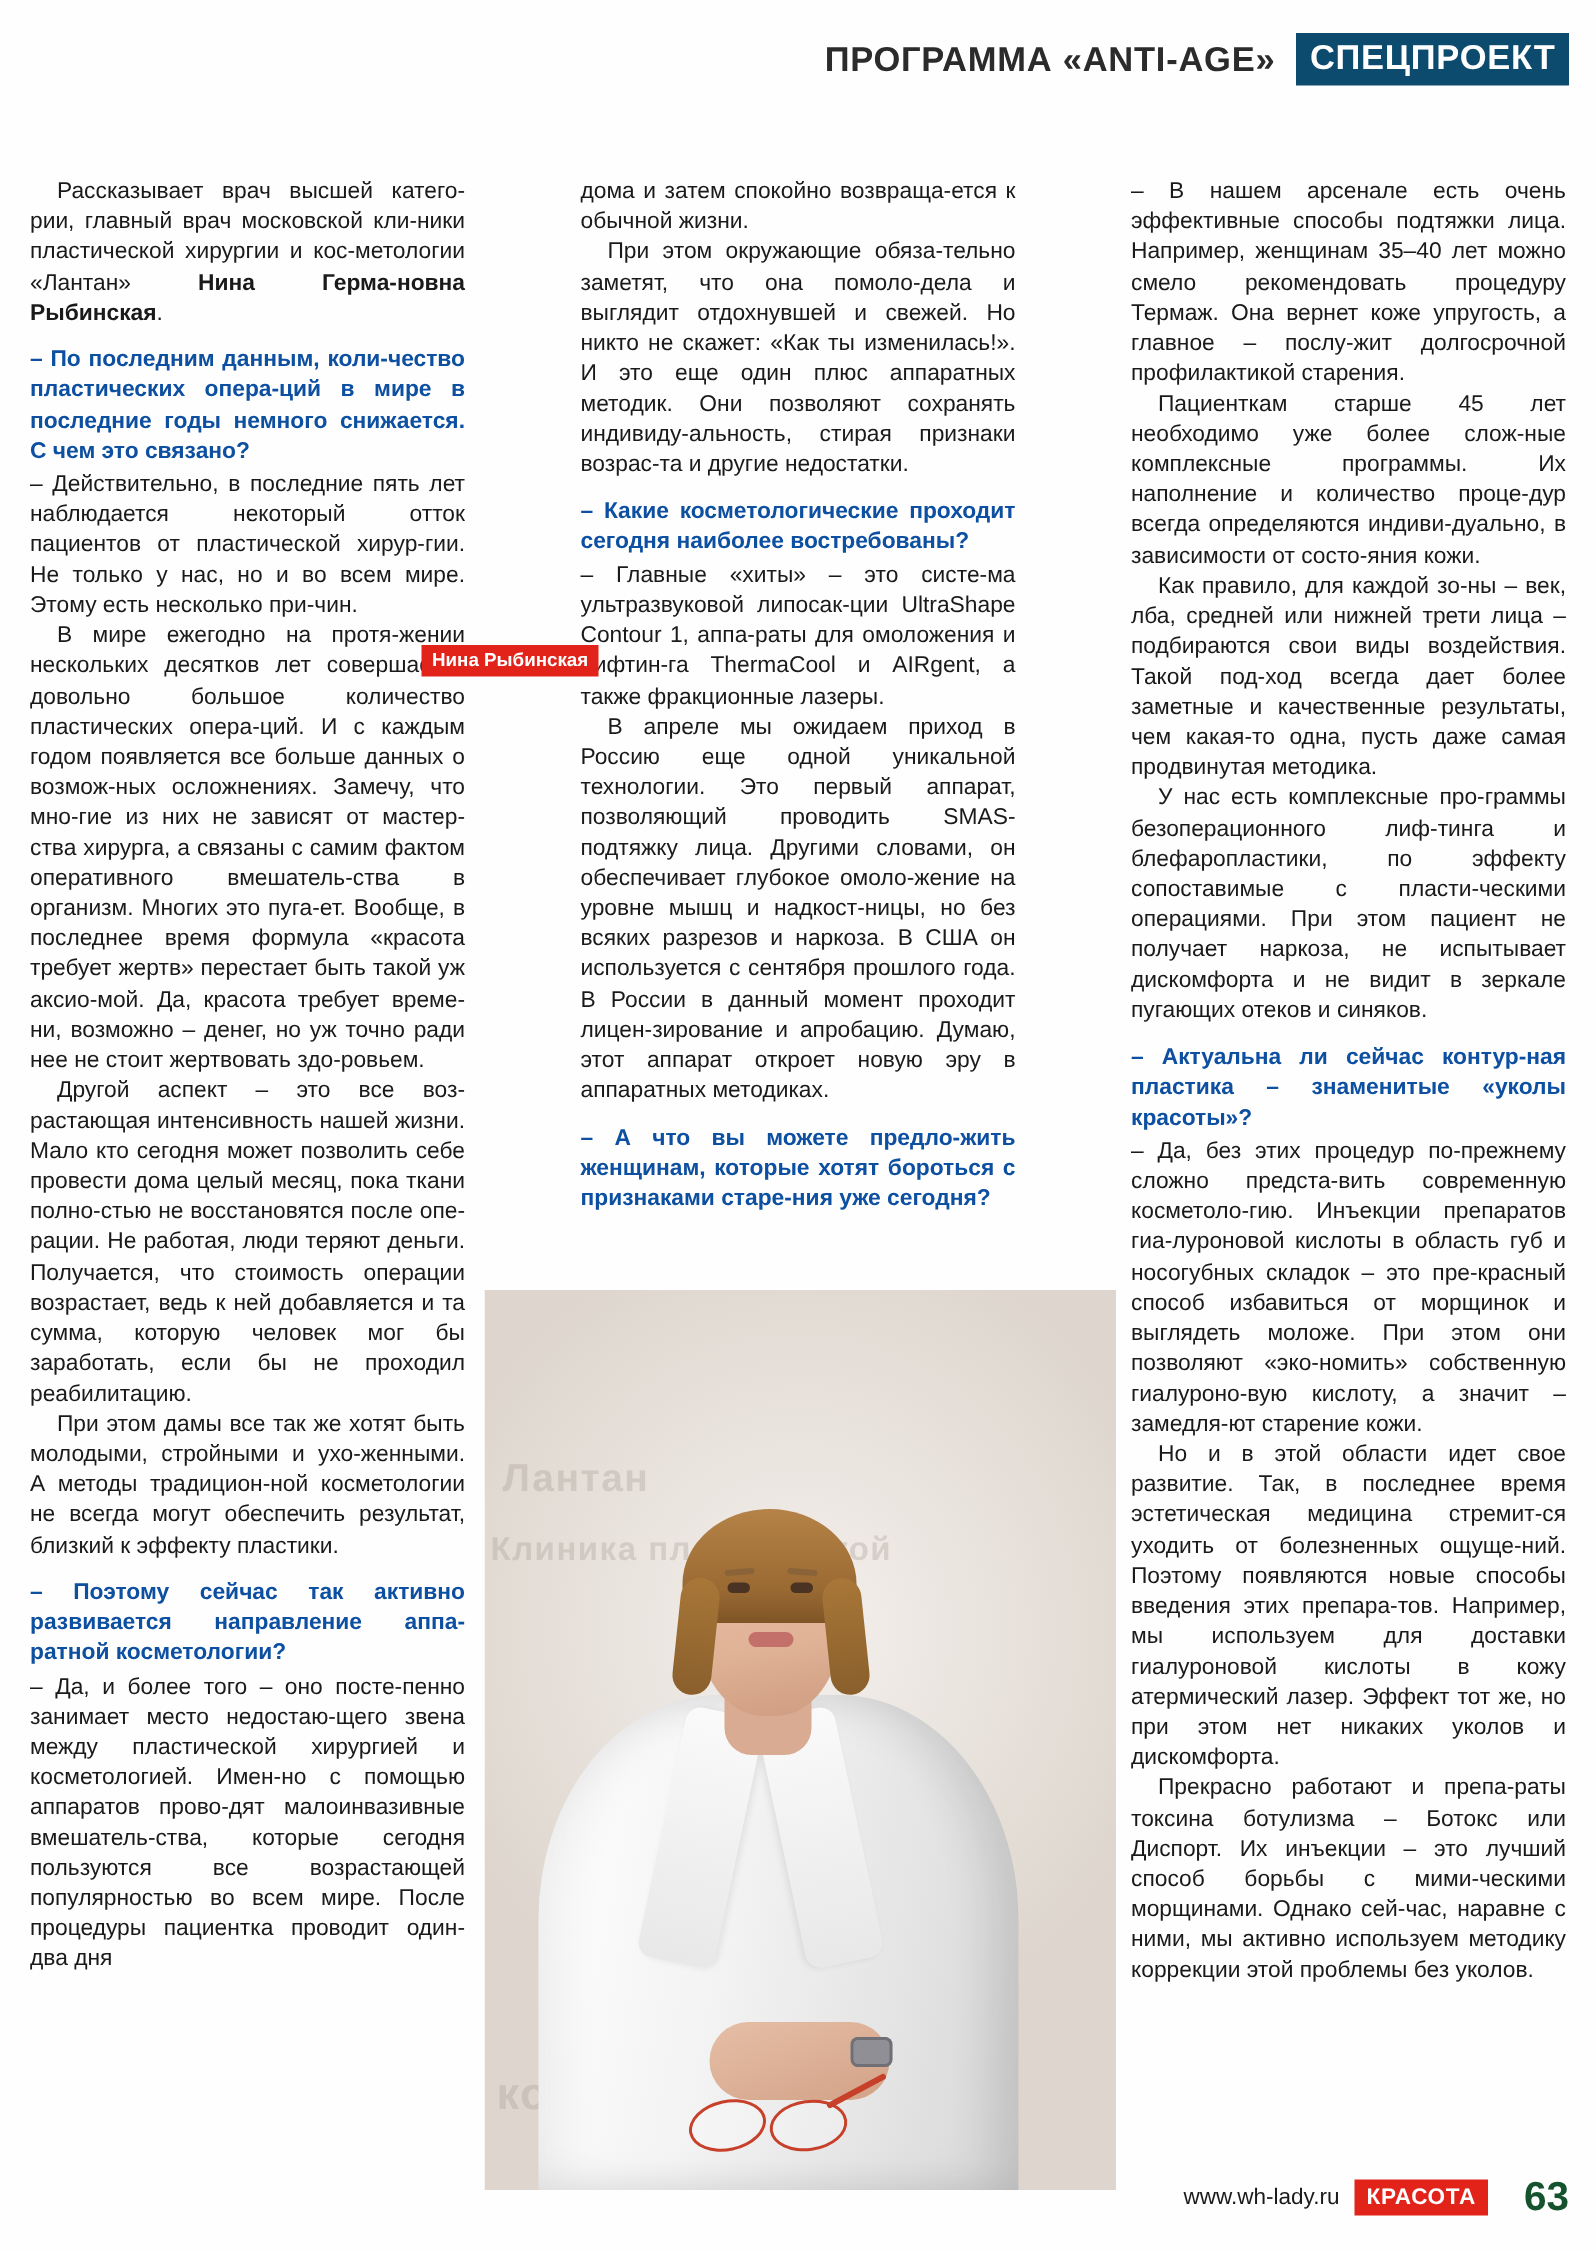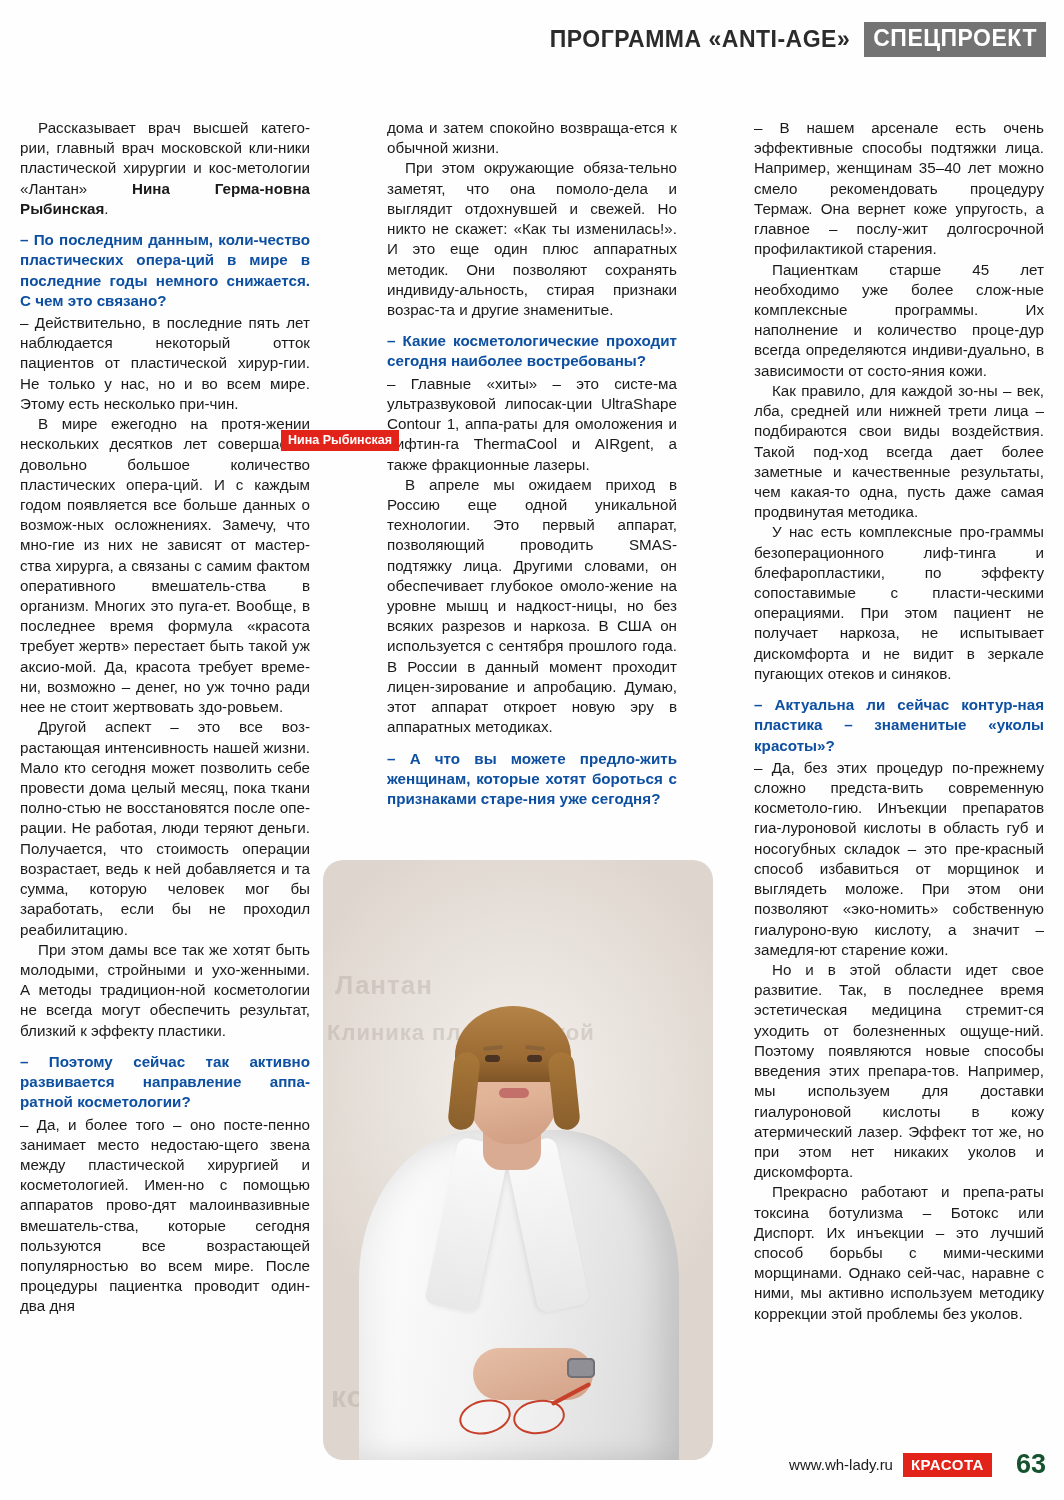--- a/index.html
+++ b/index.html
@@ -28,21 +28,21 @@
   }
   .header-kicker {
     font-size: 23px;
     font-weight: bold;
     letter-spacing: 0.5px;
     color: #2b2b2b;
     padding-right: 10px;
     text-transform: uppercase;
   }
   .header-badge {
-    background: #737373;
+    background: #0c4a6e;
     color: #ffffff;
     font-size: 23px;
     font-weight: bold;
     letter-spacing: 0.5px;
     padding: 3px 9px 5px 9px;
     text-transform: uppercase;
   }
 
   
   .columns {
@@ -82,24 +82,23 @@
   }
   .col p + p { margin-top: 0; }
   .lead { text-indent: 0; }
   .lead b { font-weight: bold; }
 
   
   .photo {
     position: absolute;
     left: 323px;
     top: 860px;
-    width: 390px;
+    width: 421px;
     height: 600px;
     overflow: hidden;
-    border-radius: 20px;
   }
   .photo-bg {
     position: absolute;
     inset: 0;
     background:
       radial-gradient(ellipse 60% 45% at 50% 38%, #f4f0ec 0%, #e8e2dc 55%, #ded6ce 100%);
   }
   
   .ghost {
     position: absolute;
@@ -331,21 +330,21 @@
       <p class="body noindent">– Действительно, в последние пять лет наблюдается некоторый отток пациентов от пластической хирур-гии. Не только у нас, но и во всем мире. Этому есть несколько при-чин.</p>
       <p>В мире ежегодно на протя-жении нескольких десятков лет совершается довольно большое количество пластических опера-ций. И с каждым годом появляется все больше данных о возмож-ных осложнениях. Замечу, что мно-гие из них не зависят от мастер-ства хирурга, а связаны с самим фактом оперативного вмешатель-ства в организм. Многих это пуга-ет. Вообще, в последнее время формула «красота требует жертв» перестает быть такой уж аксио-мой. Да, красота требует време-ни, возможно – денег, но уж точно ради нее не стоит жертвовать здо-ровьем.</p>
       <p>Другой аспект – это все воз-растающая интенсивность нашей жизни. Мало кто сегодня может позволить себе провести дома целый месяц, пока ткани полно-стью не восстановятся после опе-рации. Не работая, люди теряют деньги. Получается, что стоимость операции возрастает, ведь к ней добавляется и та сумма, которую человек мог бы заработать, если бы не проходил реабилитацию.</p>
       <p>При этом дамы все так же хотят быть молодыми, стройными и ухо-женными. А методы традицион-ной косметологии не всегда могут обеспечить результат, близкий к эффекту пластики.</p>
       <p class="q">– Поэтому сейчас так активно развивается направление аппа-ратной косметологии?</p>
       <p class="body noindent">– Да, и более того – оно посте-пенно занимает место недостаю-щего звена между пластической хирургией и косметологией. Имен-но с помощью аппаратов прово-дят малоинвазивные вмешатель-ства, которые сегодня пользуются все возрастающей популярностью во всем мире. После процедуры пациентка проводит один-два дня</p>
     </div>
 
     <div class="col col-2">
       <p class="noindent">дома и затем спокойно возвраща-ется к обычной жизни.</p>
-      <p>При этом окружающие обяза-тельно заметят, что она помоло-дела и выглядит отдохнувшей и свежей. Но никто не скажет: «Как ты изменилась!». И это еще один плюс аппаратных методик. Они позволяют сохранять индивиду-альность, стирая признаки возрас-та и другие знаменитые.</p>
+      <p>При этом окружающие обяза-тельно заметят, что она помоло-дела и выглядит отдохнувшей и свежей. Но никто не скажет: «Как ты изменилась!». И это еще один плюс аппаратных методик. Они позволяют сохранять индивиду-альность, стирая признаки возрас-та и другие недостатки.</p>
       <p class="q">– Какие косметологические проходит сегодня наиболее востребованы?</p>
       <p class="body noindent">– Главные «хиты» – это систе-ма ультразвуковой липосак-ции UltraShape Contour 1, аппа-раты для омоложения и лифтин-га ThermaCool и AIRgent, а также фракционные лазеры.</p>
       <p>В апреле мы ожидаем приход в Россию еще одной уникальной технологии. Это первый аппарат, позволяющий проводить SMAS-подтяжку лица. Другими словами, он обеспечивает глубокое омоло-жение на уровне мышц и надкост-ницы, но без всяких разрезов и наркоза. В США он используется с сентября прошлого года. В России в данный момент проходит лицен-зирование и апробацию. Думаю, этот аппарат откроет новую эру в аппаратных методиках.</p>
       <p class="q">– А что вы можете предло-жить женщинам, которые хотят бороться с признаками старе-ния уже сегодня?</p>
     </div>
 
     <div class="col col-3">
       <p class="noindent">– В нашем арсенале есть очень эффективные способы подтяжки лица. Например, женщинам 35–40 лет можно смело рекомендовать процедуру Термаж. Она вернет коже упругость, а главное – послу-жит долгосрочной профилактикой старения.</p>
       <p>Пациенткам старше 45 лет необходимо уже более слож-ные комплексные программы. Их наполнение и количество проце-дур всегда определяются индиви-дуально, в зависимости от состо-яния кожи.</p>
       <p>Как правило, для каждой зо-ны – век, лба, средней или нижней трети лица – подбираются свои виды воздействия. Такой под-ход всегда дает более заметные и качественные результаты, чем какая-то одна, пусть даже самая продвинутая методика.</p>

